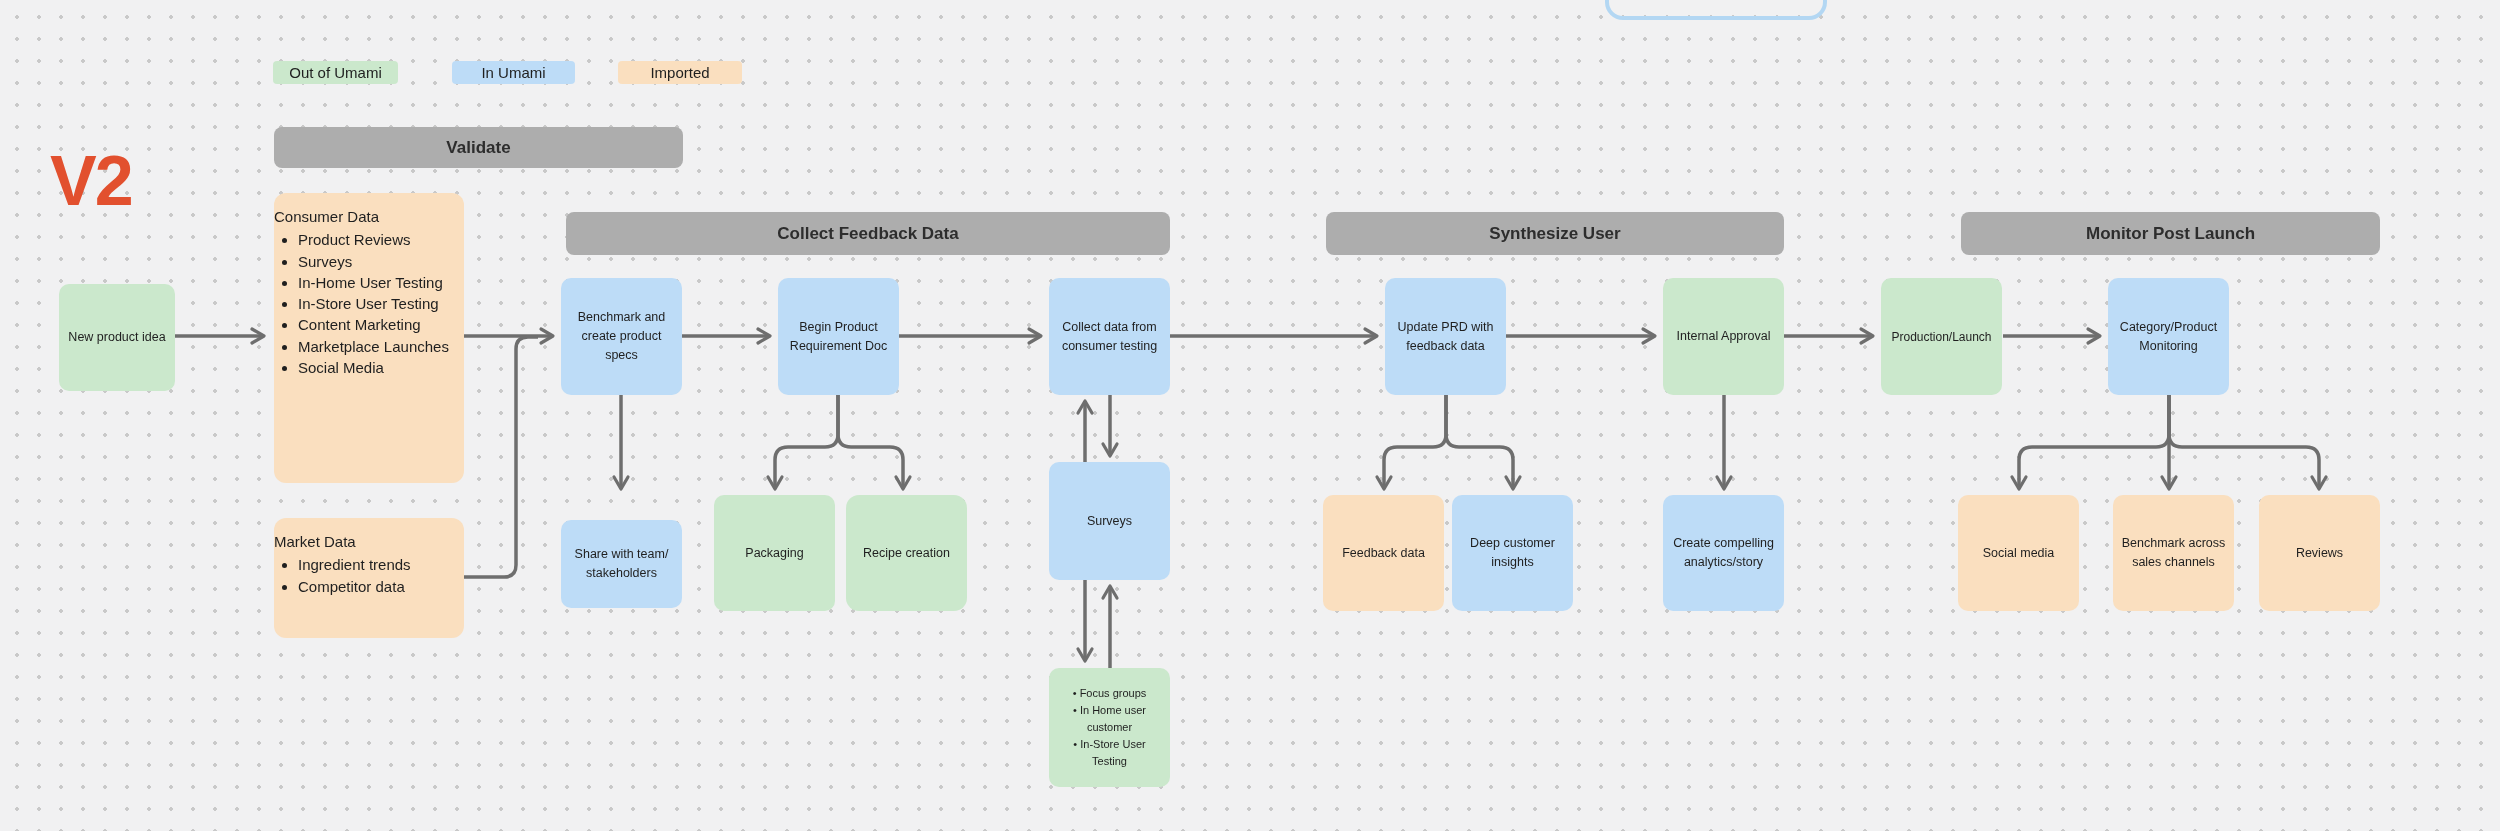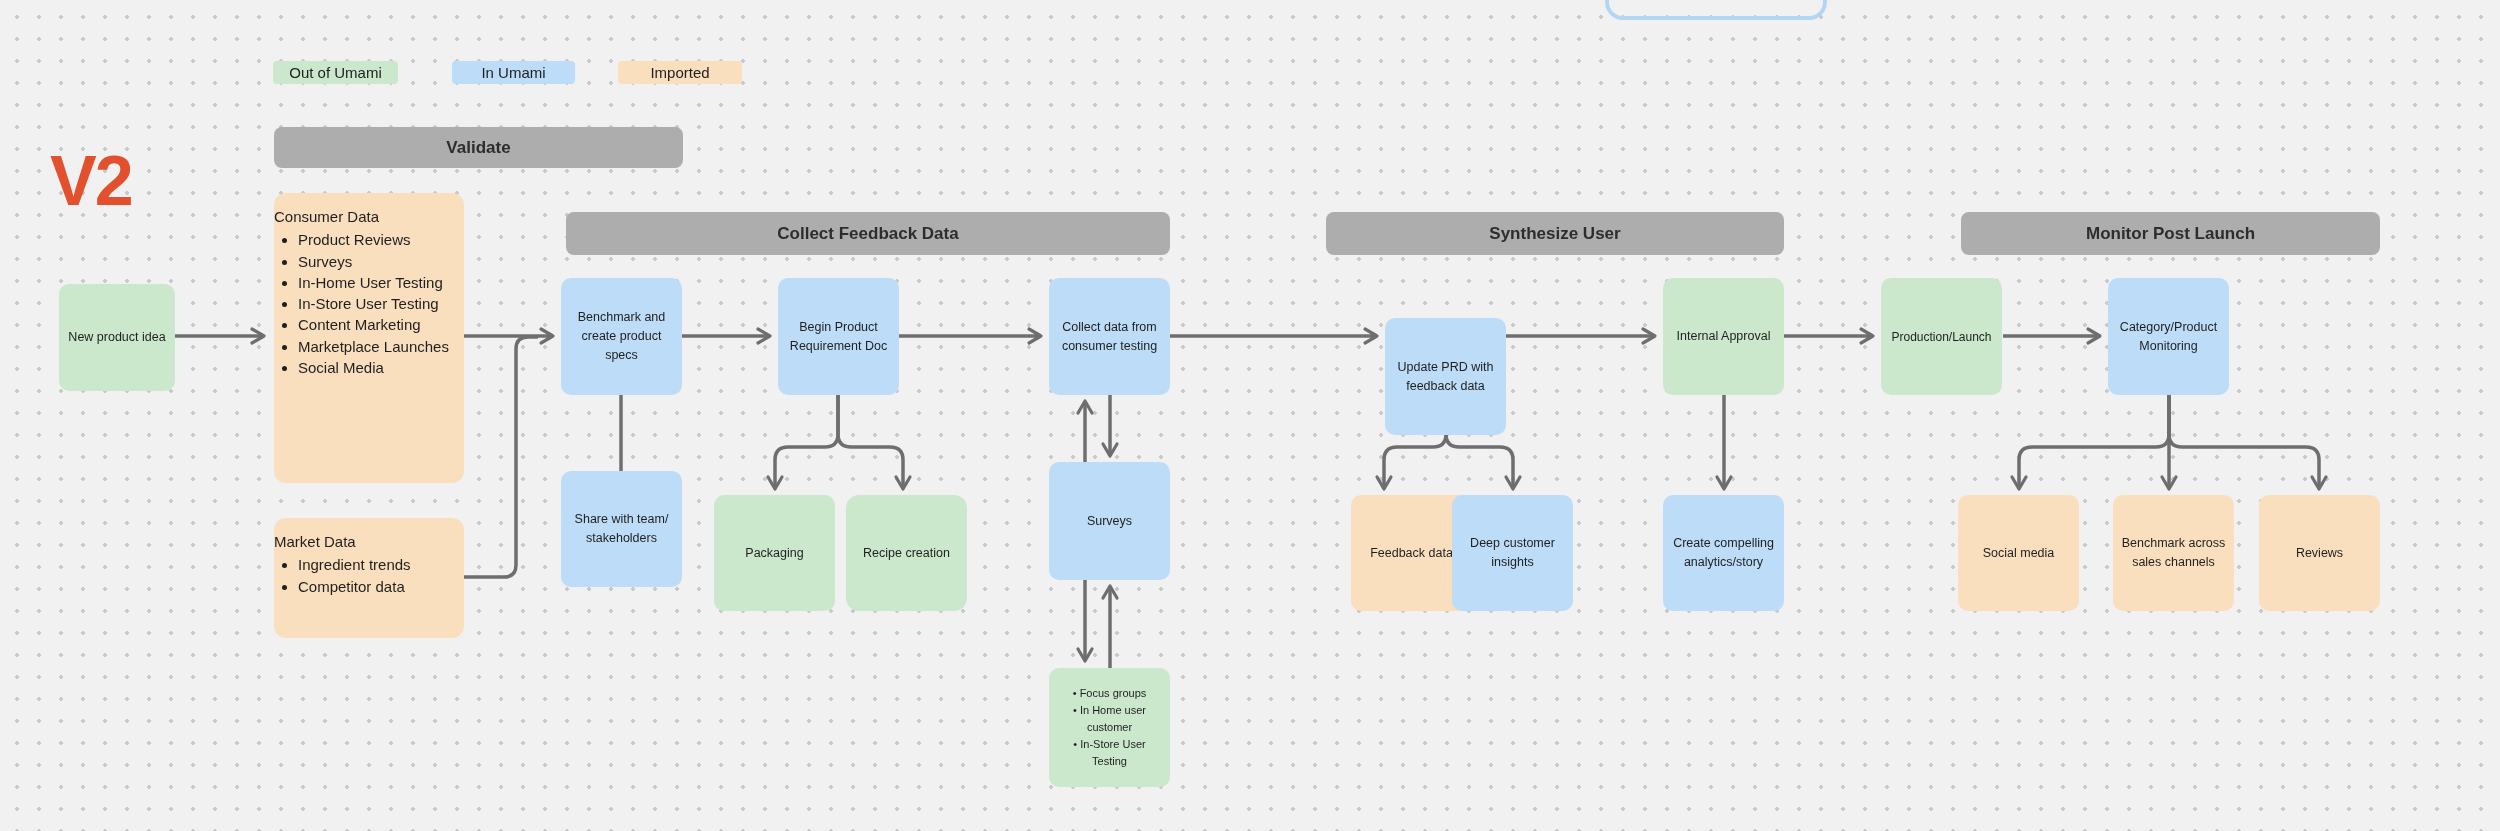--- a/index.html
+++ b/index.html
@@ -232,40 +232,40 @@
   <div class="node green" style="left:59px; top:284px; width:116px; height:107px;">
     <span>New product idea</span>
   </div>
   <div class="node blue" style="left:778px; top:278px; width:121px; height:117px;">
     <span>Begin Product Requirement Doc</span>
   </div>
   <div class="node blue" style="left:1049px; top:278px; width:121px; height:117px;">
     <span>Collect data from consumer testing</span>
   </div>
 
-  <div class="node blue" style="left:561px; top:471px; width:121px; height:116px;">
+  <div class="node blue" style="left:561px; top:520px; width:121px; height:88px;">
     <span>Share with team/​stakeholders</span>
   </div>
   <div class="node green" style="left:714px; top:495px; width:121px; height:116px;">
     <span>Packaging</span>
   </div>
   <div class="node green" style="left:846px; top:495px; width:121px; height:116px;border-radius:13px;">
     <span>Recipe creation</span>
   </div>
   <div class="node blue" style="left:1049px; top:462px; width:121px; height:118px;">
     <span>Surveys</span>
   </div>
 
-  <div class="node blue" style="left:1385px; top:278px; width:121px; height:117px;margin-top:40px;">
+  <div class="node blue" style="left:1385px; top:278px; width:121px; height:117px;">
     <span>Update PRD with feedback data</span>
   </div>
   <div class="node green" style="left:1663px; top:278px; width:121px; height:117px;">
     <span>Internal Approval</span>
   </div>
-  <div class="node tan" style="left:1323px; top:495px; width:121px; height:116px;margin-left:28px;">
+  <div class="node tan" style="left:1323px; top:495px; width:121px; height:116px;">
     <span>Feedback data</span>
   </div>
   <div class="node blue" style="left:1452px; top:495px; width:121px; height:116px;">
     <span>Deep customer insights</span>
   </div>
   <div class="node blue" style="left:1663px; top:495px; width:121px; height:116px;">
     <span>Create compelling analytics/​story</span>
   </div>
 
   <div class="node green" style="left:1881px; top:278px; width:121px; height:117px; font-size:12px;">

